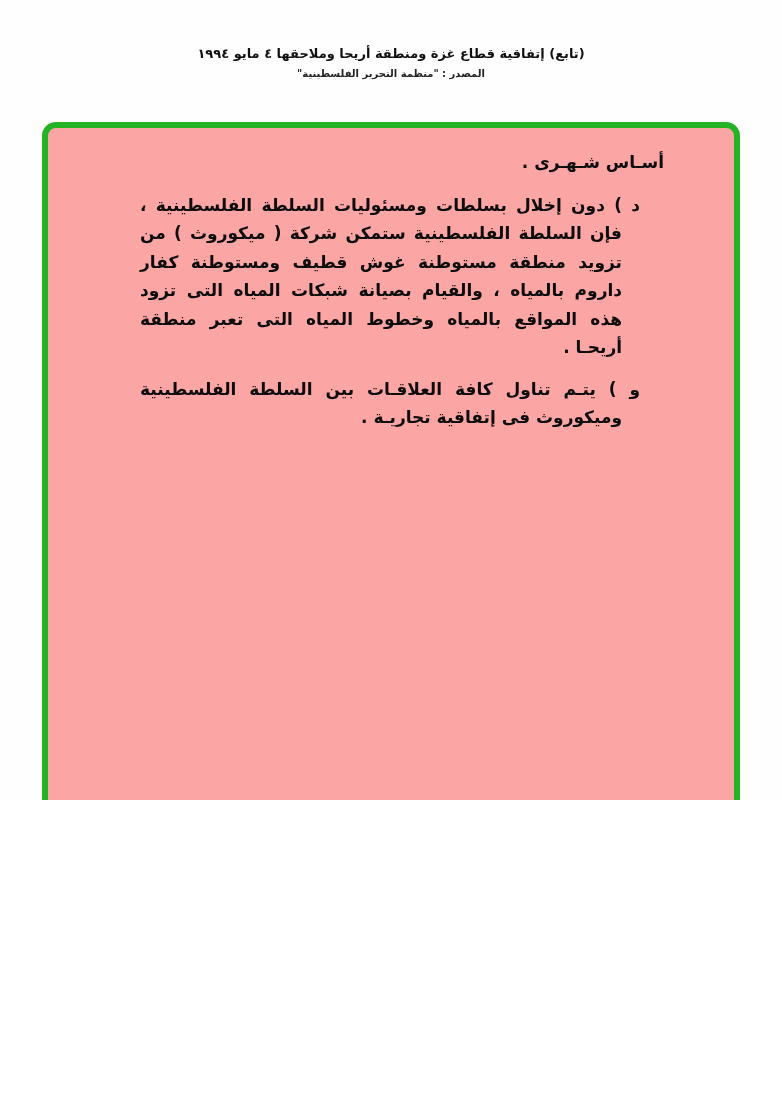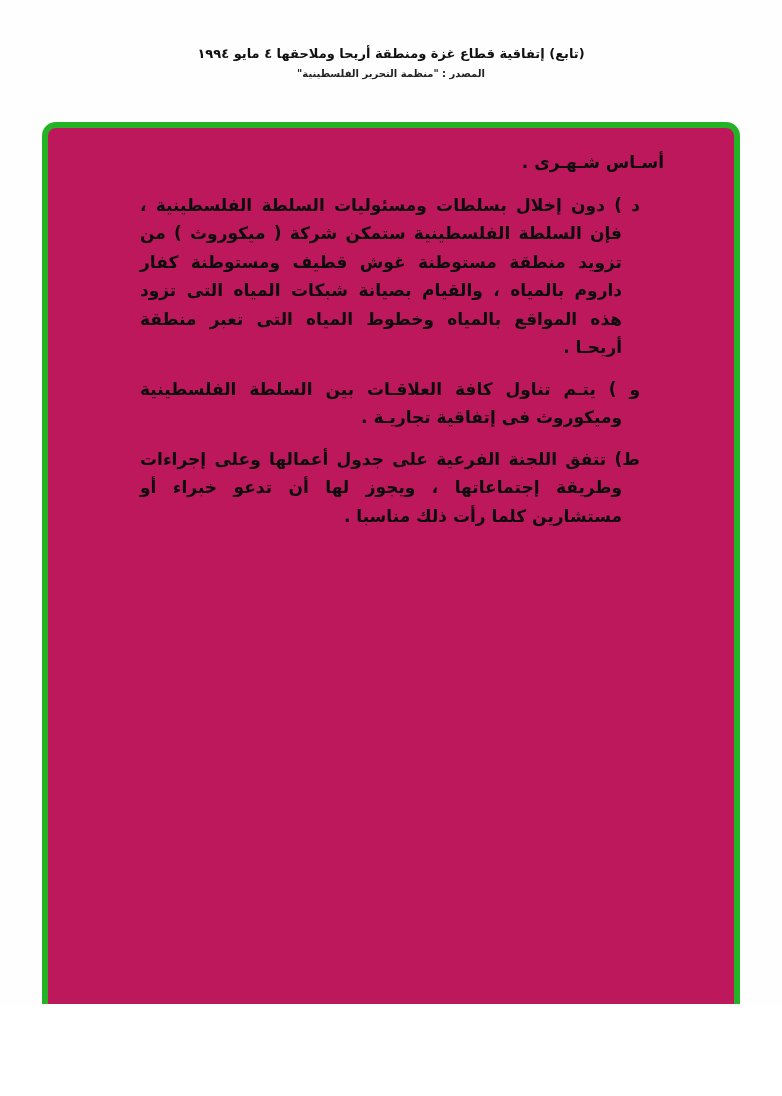--- a/index.html
+++ b/index.html
@@ -8,21 +8,21 @@
     background: #ffffff;
   }
   body {
     width: 782px;
     height: 1096px;
     font-family: "DejaVu Sans", sans-serif;
   }
   .page {
     position: relative;
     width: 782px;
-    height: 1004px;
+    height: 800px;
     background: #fefefe;
     overflow: hidden;
   }
   .doc-header {
     position: absolute;
     top: 46px;
     left: 0;
     right: 0;
     text-align: center;
     direction: rtl;
@@ -41,21 +41,21 @@
   }
   .frame {
     position: absolute;
     left: 42px;
     top: 122px;
     width: 698px;
     height: 928px;
     border: 6px solid #24b324;
     border-radius: 14px;
     box-sizing: border-box;
-    background: #be185d;
+    background: #fca5a5;
   }
   .frame-inner {
     position: absolute;
     top: 20px;
     right: 82px;
     left: 92px;
     direction: rtl;
     font-size: 17px;
     font-weight: bold;
     line-height: 28.5px;
@@ -101,21 +101,20 @@
 
       <p class="continuation">أسـاس شـهـرى .</p>
 
       <p class="para"><span class="marker">د )</span> <span class="ptext">دون إخلال بسلطات ومسئوليات السلطة الفلسطينية ، فإن السلطة الفلسطينية ستمكن شركة ( ميكوروث ) من تزويد منطقة مستوطنة غوش قطيف ومستوطنة كفار داروم بالمياه ، والقيام بصيانة شبكات المياه التى تزود هذه المواقع بالمياه وخطوط المياه التى تعبر منطقة أريحـا .</span></p>
 
 
       <p class="para"><span class="marker">و )</span> <span class="ptext">يتـم تناول كافة العلاقـات بين السلطة الفلسطينية وميكوروث فى إتفاقية تجاريـة .</span></p>
 
 
 
-      <p class="para"><span class="marker">ط)</span> <span class="ptext">تتفق اللجنة الفرعية على جدول أعمالها وعلى إجراءات وطريقة إجتماعاتها ، ويجوز لها أن تدعو خبراء أو مستشارين كلما رأت ذلك مناسبا .</span></p>
 
     </div>
 
   </div>
 
   <div class="page-number">٩٦</div>
 
 </div>
 
 </body></html>

